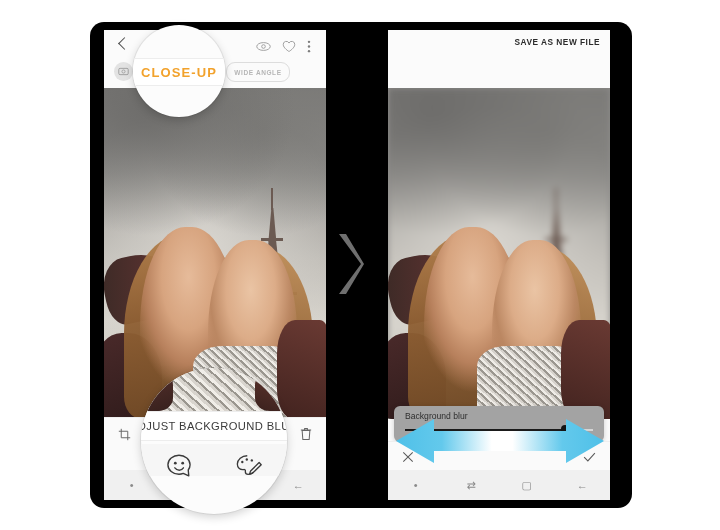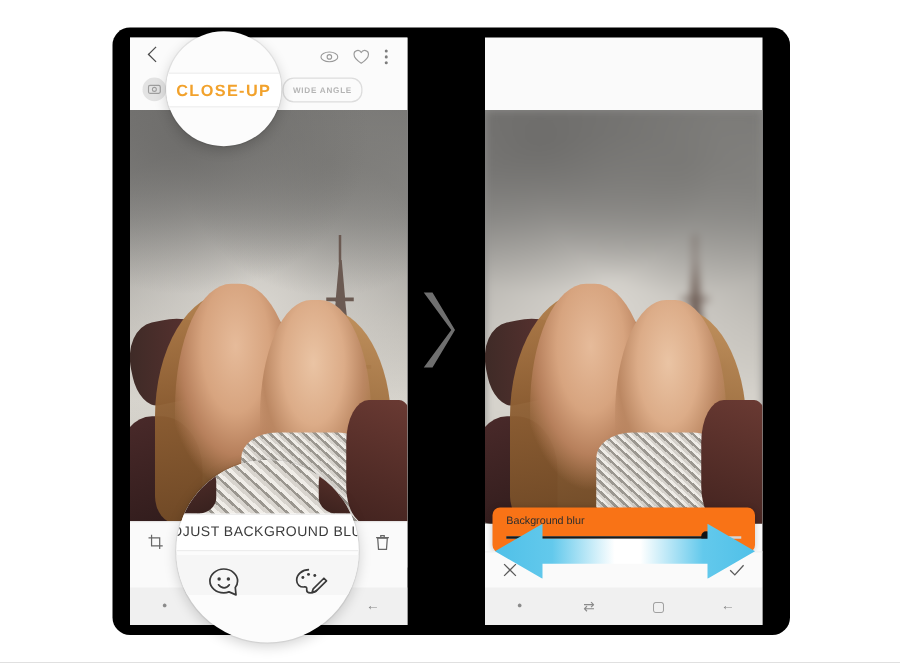--- a/index.html
+++ b/index.html
@@ -132,21 +132,21 @@
 
   .mag-bot .magnav{position:absolute;left:0;top:76px;width:100%;height:32px;background:#f6f6f6;}
   .mag-bot .magicons{position:absolute;left:0;top:86px;width:100%;
      display:flex;align-items:center;justify-content:center;gap:44px;}
 
   
   .rtop{position:absolute;left:0;top:0;width:100%;height:58px;background:#fbfbfb;}
   .saveas{position:absolute;right:10px;top:7px;font-size:8.3px;font-weight:bold;
      letter-spacing:.5px;color:#2b2b2b;}
 
-  .blurpanel{position:absolute;left:6px;bottom:58px;width:210px;height:36px;background:#f97316;
+  .blurpanel{position:absolute;left:6px;bottom:58px;width:210px;height:36px;background:#a3a3a3;
      border-radius:6px;box-shadow:0 1px 5px rgba(0,0,0,.18);}
   .blurpanel .lbl{position:absolute;left:11px;top:5px;font-size:8.6px;color:#2e2e2e;}
   .track{position:absolute;left:11px;top:23px;width:188px;height:1.6px;background:#d5d5d5;}
   .trackfill{position:absolute;left:0;top:0;height:100%;background:#1a1a1a;}
   .thumb{position:absolute;top:-3.6px;width:8.6px;height:8.6px;border-radius:50%;background:#141414;
      margin-left:-4.3px;}
 
   .dblarrow{position:absolute;left:396px;top:419px;width:208px;height:44px;}
 
   .rbar{position:absolute;left:0;bottom:30px;width:100%;height:28px;background:#fafafa;
@@ -294,20 +294,23 @@
   </div>
 
   <div class="chev">
     <svg width="28" height="64" viewBox="0 0 28 64">
       <path d="M3 2 L25 32 L3 62 L10 62 L28 32 L10 2 Z" fill="#6f6f6f"></path>
     </svg>
   </div>
 
   <div class="phone right">
 
+    <div class="rtop">
+      <div class="saveas">SAVE AS NEW FILE</div>
+    </div>
 
     <div class="photo right-ph">
       <div class="bgwrap blurlayer">
         <div class="sky"></div>
         <div class="ground"></div>
         <div class="tower">
           <i class="t-spire"></i>
             <i class="t-top"></i>
             <i class="t-deck1"></i>
           <i class="t-mid"></i>

